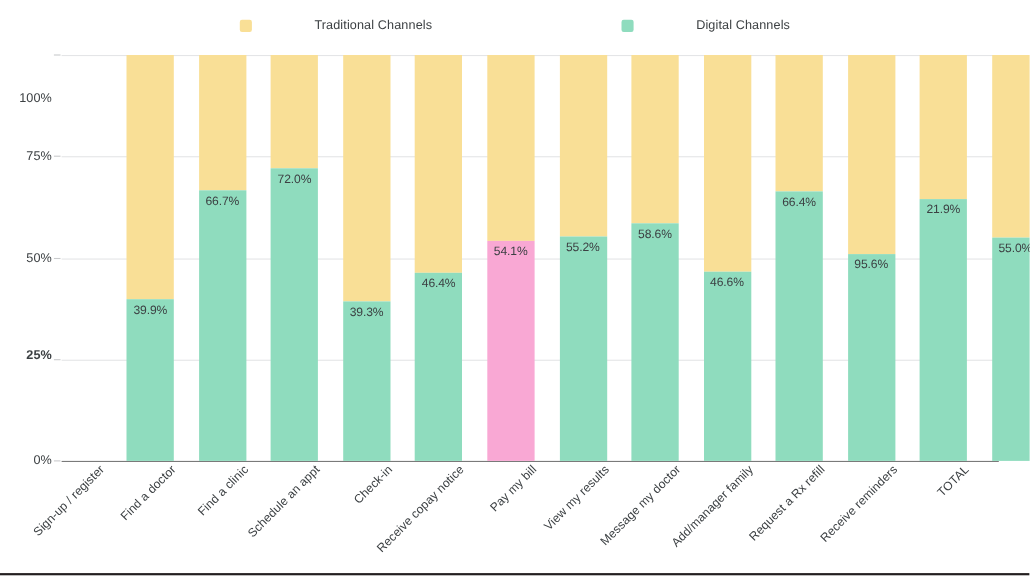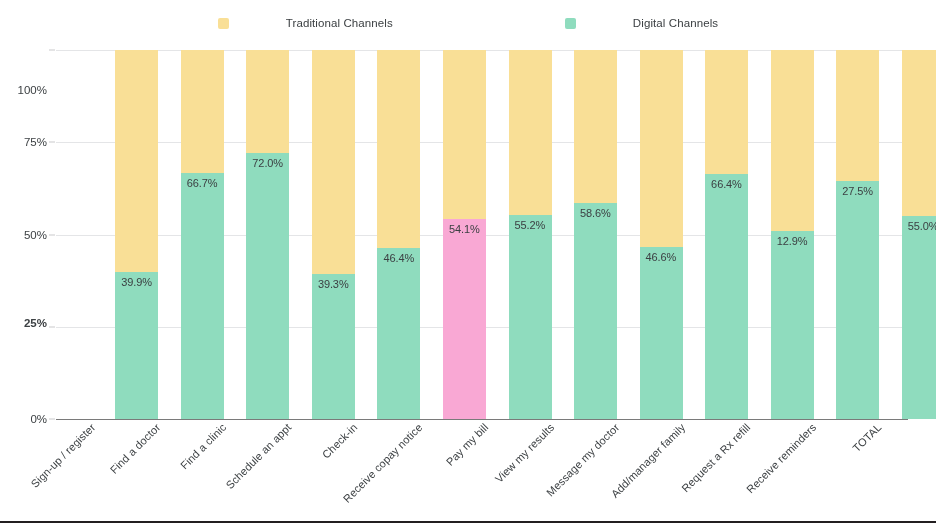--- a/index.html
+++ b/index.html
@@ -247,27 +247,27 @@
         </div>
         <div class="bar-col" style="left: 601.115px; width: 43px;">
           <div class="seg seg-top" style="height: 123.984px; background: rgb(249, 223, 150);"></div>
           <div class="seg seg-bottom" style="height: 245.016px; background: rgb(143, 220, 190);">
             <span class="seg-value">66.4%</span>
           </div>
         </div>
         <div class="bar-col" style="left: 666.654px; width: 43px;">
           <div class="seg seg-top" style="height: 181.179px; background: rgb(249, 223, 150);"></div>
           <div class="seg seg-bottom" style="height: 187.821px; background: rgb(143, 220, 190);">
-            <span class="seg-value">12.9%</span>
+            <span class="seg-value">95.6%</span>
           </div>
         </div>
         <div class="bar-col" style="left: 732.192px; width: 43px;">
           <div class="seg seg-top" style="height: 131.364px; background: rgb(249, 223, 150);"></div>
           <div class="seg seg-bottom" style="height: 237.636px; background: rgb(143, 220, 190);">
-            <span class="seg-value">27.5%</span>
+            <span class="seg-value">21.9%</span>
           </div>
         </div>
         <div class="bar-col" style="left: 797.731px; width: 43px;">
           <div class="seg seg-top" style="height: 166.05px; background: rgb(249, 223, 150);"></div>
           <div class="seg seg-bottom" style="height: 202.95px; background: rgb(143, 220, 190);">
             <span class="seg-value">55.0%</span>
           </div>
         </div>
       </div>
   </div>

